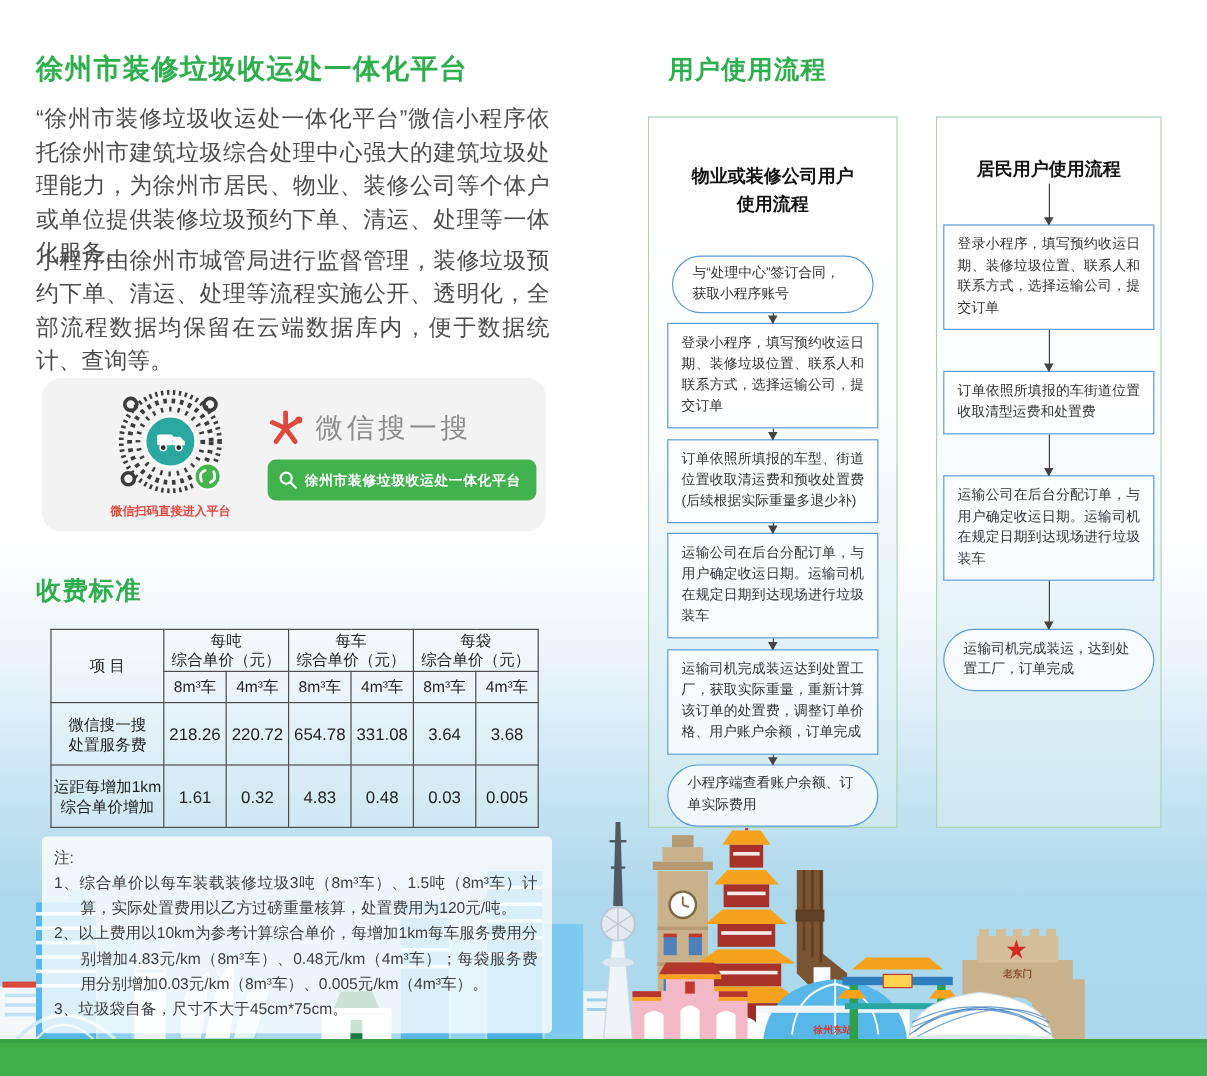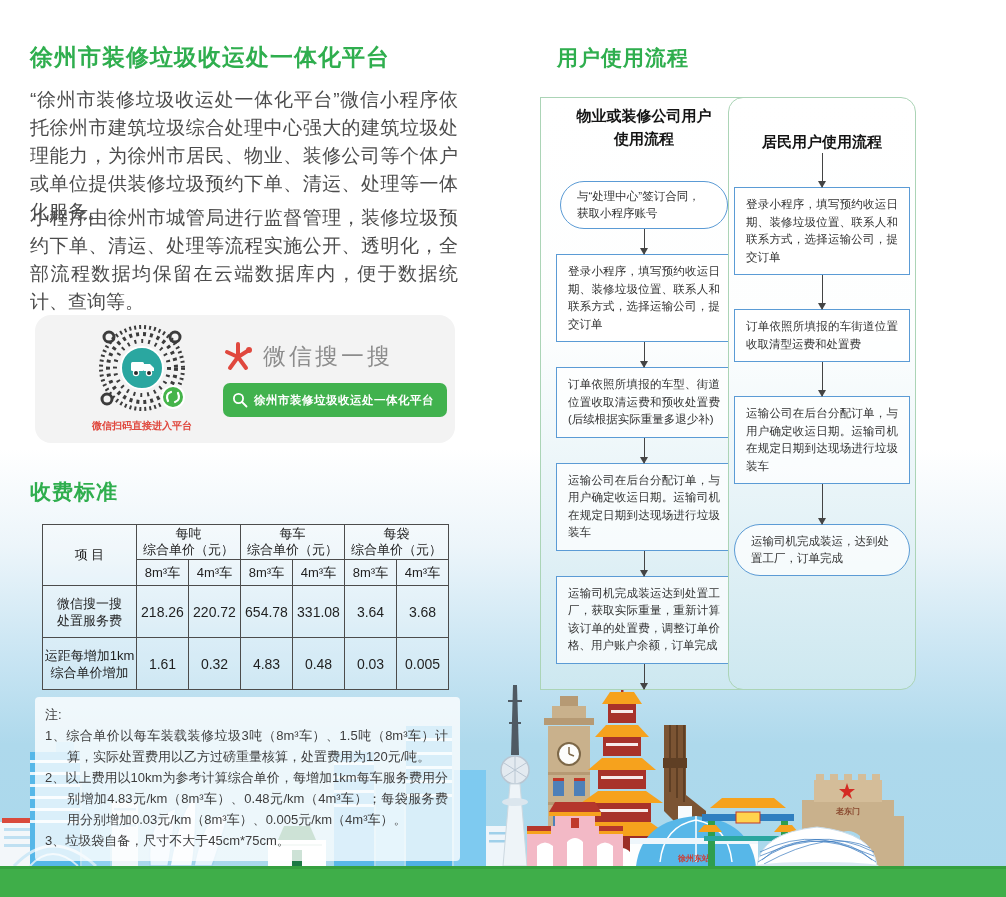--- a/index.html
+++ b/index.html
@@ -37,23 +37,23 @@
 
   .notes { position:absolute; left:35px; top:697px; width:425px; background:rgba(255,255,255,0.78); border-radius:4px; padding:7px 12px 10px 10px; font-size:13px; line-height:21px; color:#3d3d3d; }
   .note-item { padding-left:22px; text-indent:-22px; text-align:justify; }
 
   
   .flow-main-title { position:absolute; left:557px; top:44px; font-size:21px; font-weight:bold; color:#2fae4e; letter-spacing:1px; }
   .panel { position:absolute; top:97px; height:593px; border:1px solid #abd4b6;
     background:linear-gradient(180deg,#ffffff 0%,#fdfefe 40%,#e2f1f6 75%,#cde8f0 100%);
     display:flex; flex-direction:column; align-items:center; }
   .panel1 { left:540px; width:208px; }
-  .panel2 { left:728px; width:188px;border-radius:15px; }
+  .panel2 { left:780px; width:188px; }
   .panel-title { font-weight:bold; color:#141414; font-size:15px; text-align:center; line-height:23px; }
-  .panel1 .panel-title { margin-top:6px;text-align:center; }
+  .panel1 .panel-title { margin-top:38px;text-align:center; }
   .panel2 .panel-title { margin-top:32px; }
   .step { border:1px solid #5b9bd5; background:rgba(255,255,255,0.72); color:#333; font-size:11.5px; line-height:17.5px; }
   .ellipse { border-radius:26px; display:flex; align-items:center; justify-content:center; padding:6px 16px; text-align:left; }
   .rect { width:176px; padding:8px 11px; text-align:justify; }
   .e-p1-start { width:168px; min-height:48px; margin-top:31px; }
   .e-p1-end   { width:176px; min-height:52px; }
   .e-p2-start { width:170px; min-height:44px; margin-top:36px; justify-content:center; text-align:center; }
   .e-p2-end   { width:176px; min-height:52px; }
   .flow-arrow { width:0; border-left:1px solid #444; position:relative; }
   .flow-arrow::after { content:""; position:absolute; left:-4.5px; bottom:-1px;
@@ -329,20 +329,21 @@
     <div class="step ellipse e-p1-start">与“处理中心”签订合同，获取小程序账号</div>
     <div class="flow-arrow a26"></div>
     <div class="step rect">登录小程序，填写预约收运日期、装修垃圾位置、联系人和联系方式，选择运输公司，提交订单</div>
     <div class="flow-arrow a26"></div>
     <div class="step rect">订单依照所填报的车型、街道位置收取清运费和预收处置费(后续根据实际重量多退少补)</div>
     <div class="flow-arrow a26"></div>
     <div class="step rect">运输公司在后台分配订单，与用户确定收运日期。运输司机在规定日期到达现场进行垃圾装车</div>
     <div class="flow-arrow a26"></div>
     <div class="step rect">运输司机完成装运达到处置工厂，获取实际重量，重新计算该订单的处置费，调整订单价格、用户账户余额，订单完成</div>
     <div class="flow-arrow a26"></div>
+    <div class="step ellipse e-p1-end">小程序端查看账户余额、订单实际费用</div>
   </div>
 
   <div class="panel panel2">
     <div class="panel-title">居民用户使用流程</div>
     <div class="flow-arrow a34"></div>
     <div class="step rect">登录小程序，填写预约收运日期、装修垃圾位置、联系人和联系方式，选择运输公司，提交订单</div>
     <div class="flow-arrow a34"></div>
     <div class="step rect">订单依照所填报的车街道位置收取清型运费和处置费</div>
     <div class="flow-arrow a34"></div>
     <div class="step rect">运输公司在后台分配订单，与用户确定收运日期。运输司机在规定日期到达现场进行垃圾装车</div>

